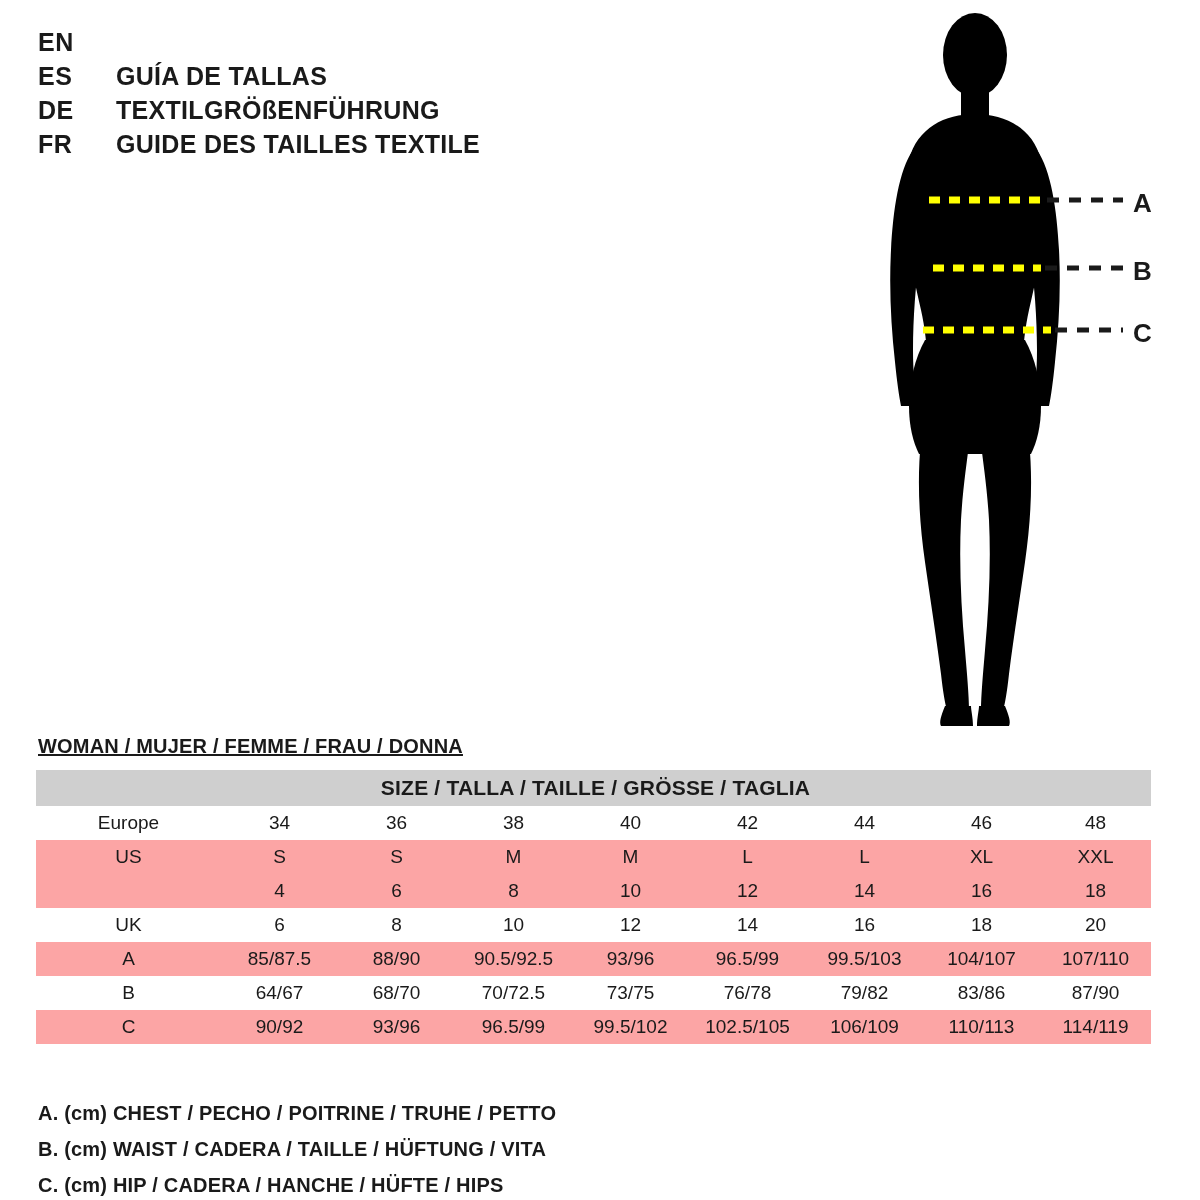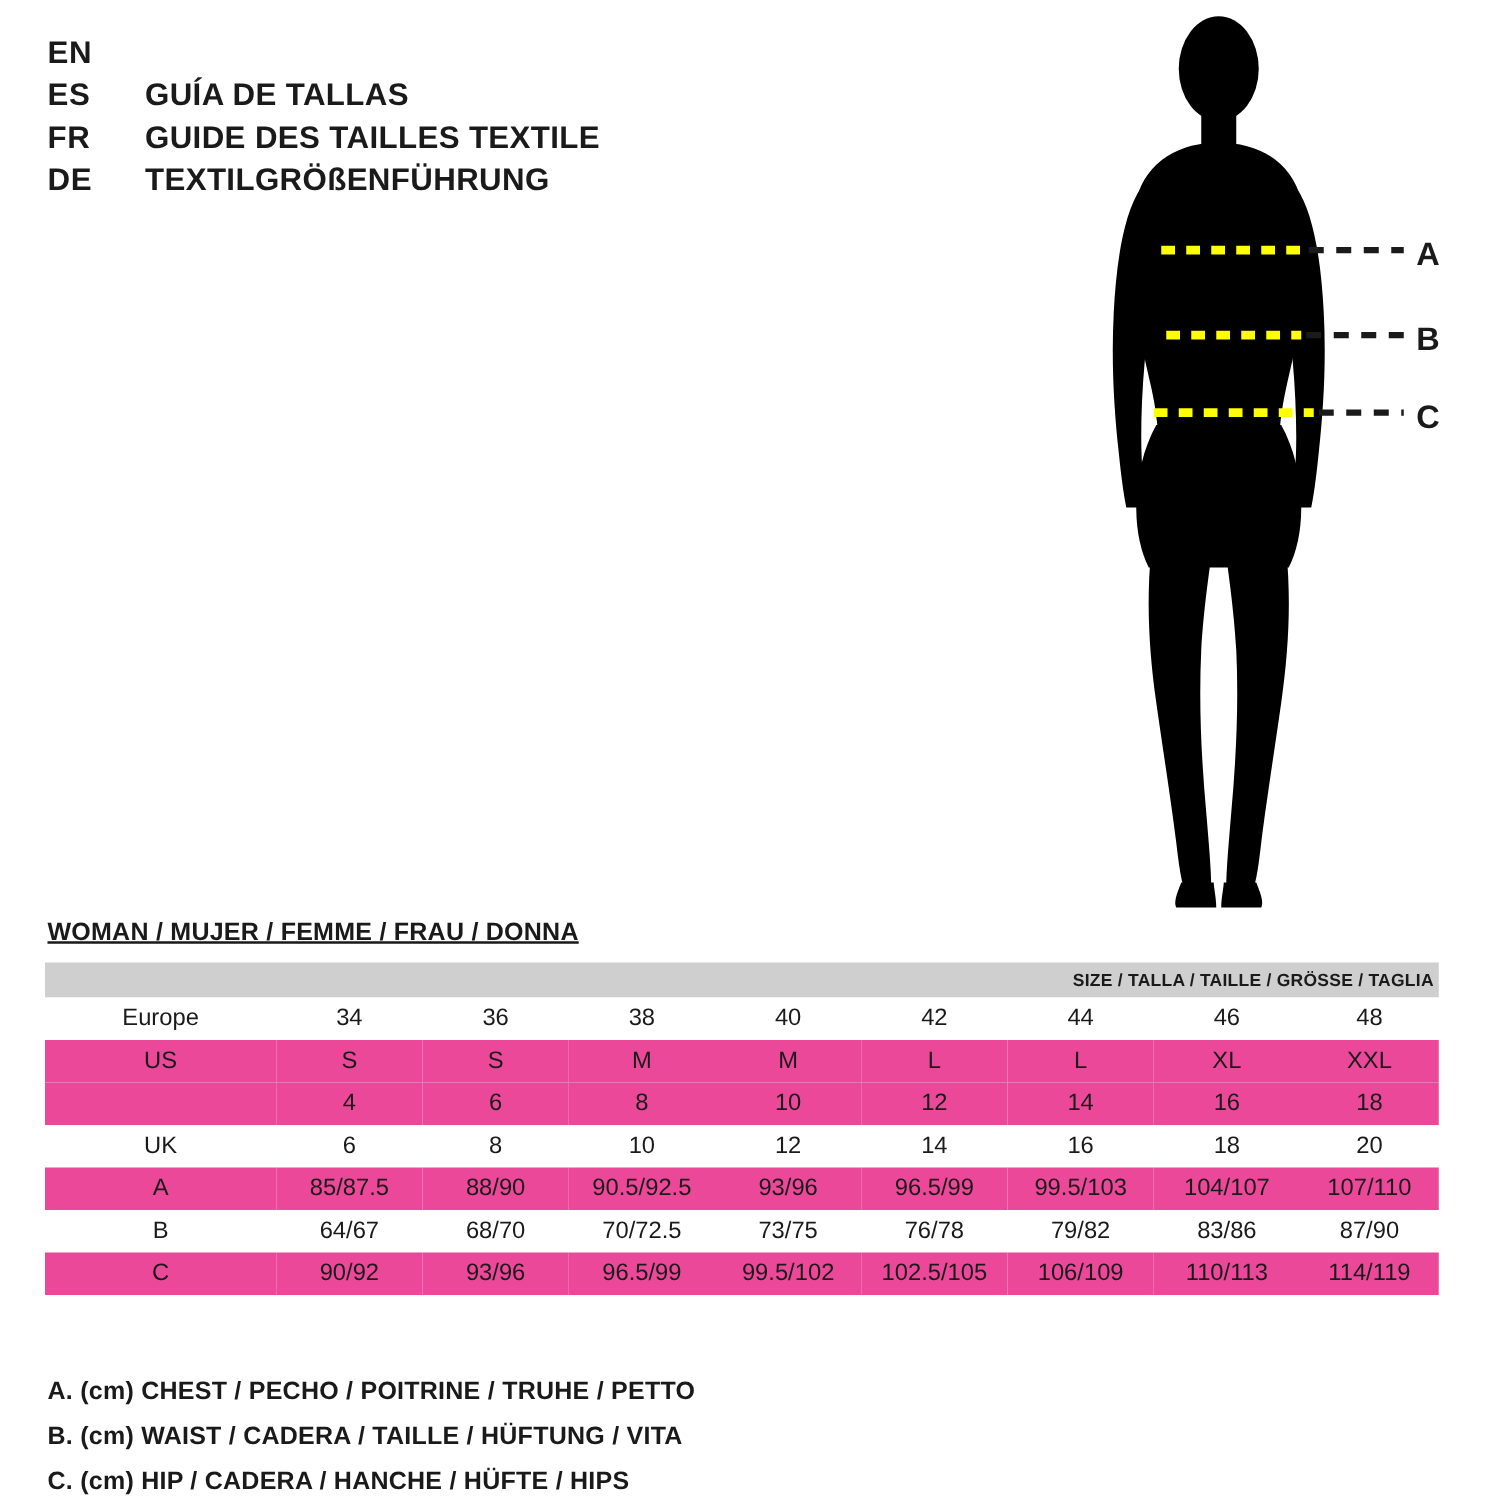--- a/index.html
+++ b/index.html
@@ -87,31 +87,31 @@
   }
   table.size-table td, table.size-table th {
     font-size: 19px;
     padding: 6px 4px;
     color: #1a1a1a;
     text-align: center;
     font-weight: normal;
     white-space: nowrap;
   }
   table.size-table th.header-cell {
-    text-align: right;
+    text-align: center;
     font-weight: bold;
     padding-left: 8px;
     letter-spacing: 0.2px;
-    font-size: 14px;
+    font-size: 21px;
   }
   td.row-label {
     text-align: left;
     padding-left: 8px;
   }
-  tr.shaded td, tr.shaded th { background: #ec4899; }
+  tr.shaded td, tr.shaded th { background: #fca5a5; }
   tr.plain td { background: #ffffff; }
   tr.header-row th { background: #cfcfcf; }
 
   
   #legend {
     position: absolute;
     left: 38px;
     top: 1102px;
   }
   .legend-line {
@@ -129,26 +129,26 @@
 
   <div id="title-block">
     <div class="title-row">
       <span class="title-lang">EN</span>
     </div>
     <div class="title-row">
       <span class="title-lang">ES</span>
       <span class="title-text">GUÍA DE TALLAS</span>
     </div>
     <div class="title-row">
+      <span class="title-lang">DE</span>
+      <span class="title-text">TEXTILGRÖßENFÜHRUNG</span>
+    </div>
+    <div class="title-row">
       <span class="title-lang">FR</span>
       <span class="title-text">GUIDE DES TAILLES TEXTILE</span>
-    </div>
-    <div class="title-row">
-      <span class="title-lang">DE</span>
-      <span class="title-text">TEXTILGRÖßENFÜHRUNG</span>
     </div>
   </div>
 
   <div id="figure-area">
     <svg id="figure-svg" width="330" height="740" viewBox="0 0 330 740">
       <g fill="#000000">
 
         <ellipse cx="120" cy="45" rx="32" ry="42"></ellipse>
 
         <path d="M106 80 h28 v30 h-28 z"></path>

